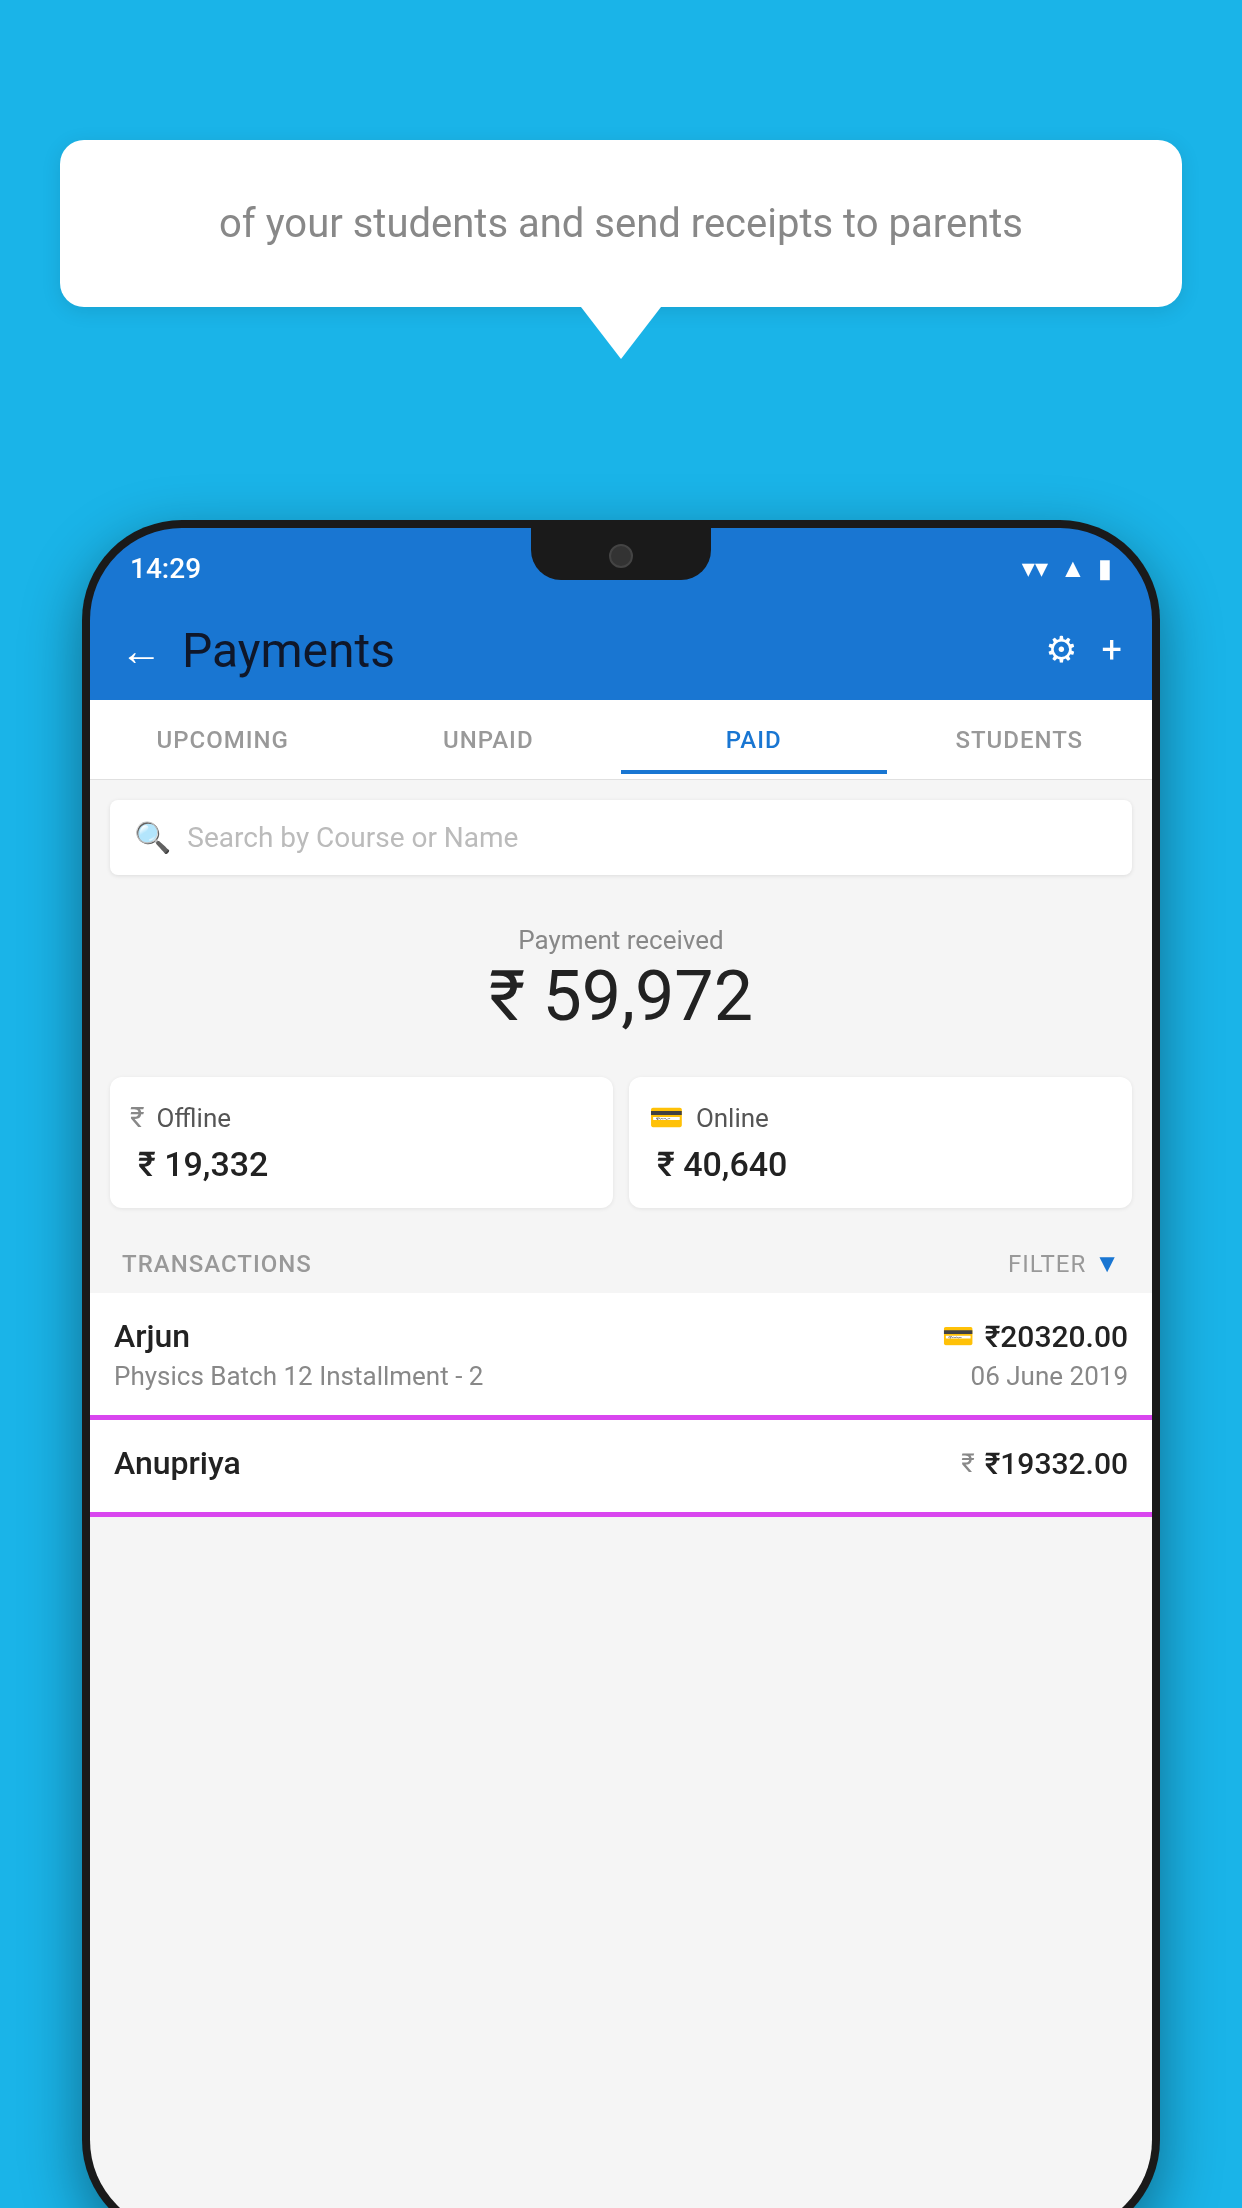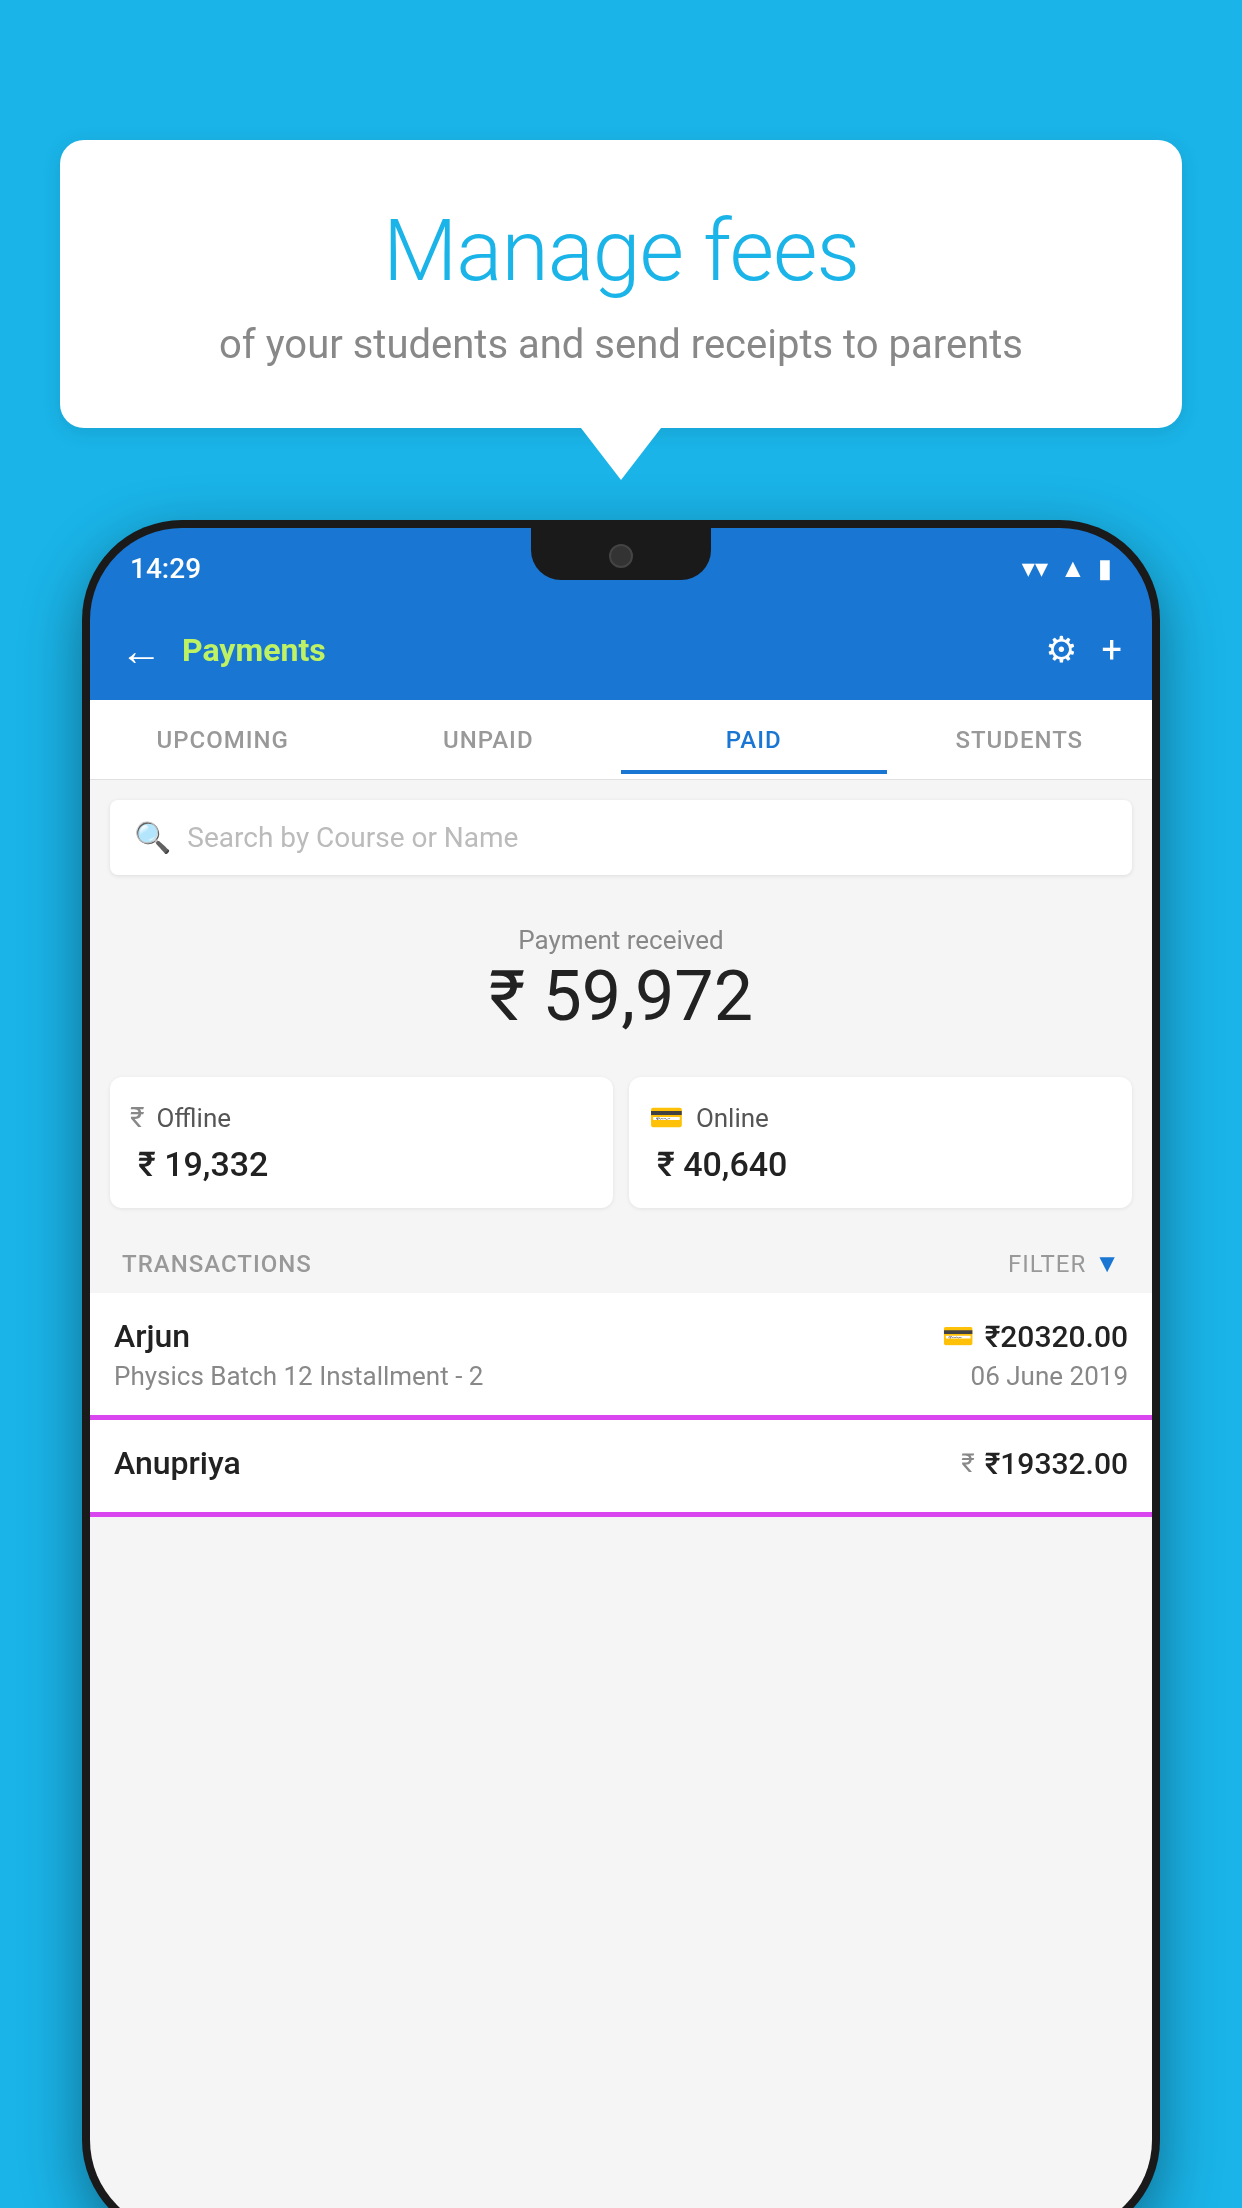--- a/index.html
+++ b/index.html
@@ -140,23 +140,23 @@
       padding: 0 30px;
       z-index: 50;
     }
     .back-btn {
       color: white;
       font-size: 42px;
       margin-right: 20px;
       cursor: pointer;
     }
     .app-title {
-      color: #bef264;
-      font-size: 32px;
-      font-weight: 700;
+      color: #0f172a;
+      font-size: 48px;
+      font-weight: 400;
       flex: 1;
     }
     .app-bar-icons {
       display: flex;
       gap: 24px;
       align-items: center;
     }
     .gear-btn, .plus-btn {
       color: white;
       font-size: 36px;
@@ -354,21 +354,20 @@
       color: #888;
     }
   </style>
 </head>
 <body>
 
 <div style="width:1242px;height:2208px;background:#1ab4e8;position:relative;">
 
   <div class="speech-bubble-container">
     <div class="speech-bubble">
-      <div class="speech-bubble-title">Manage fees</div>
       <div class="speech-bubble-subtitle">of your students and send receipts to parents</div>
     </div>
   </div>
 
   <div class="phone-frame">
     <div class="phone-inner">
 
       <div class="notch">
         <div class="notch-camera"></div>
       </div>

